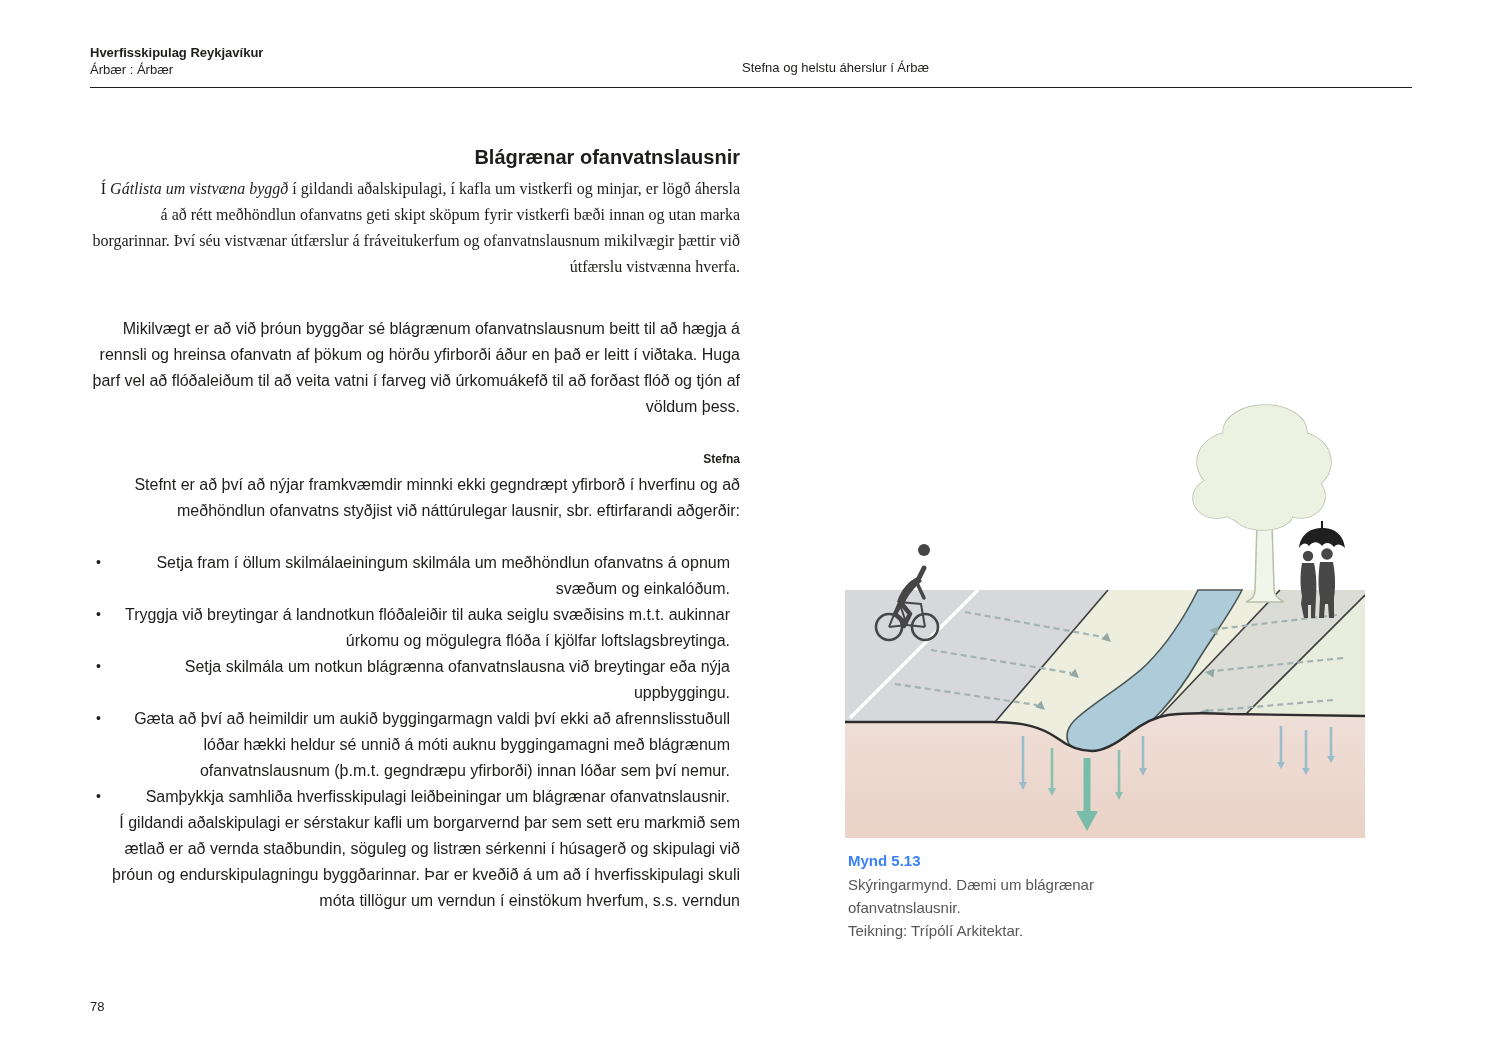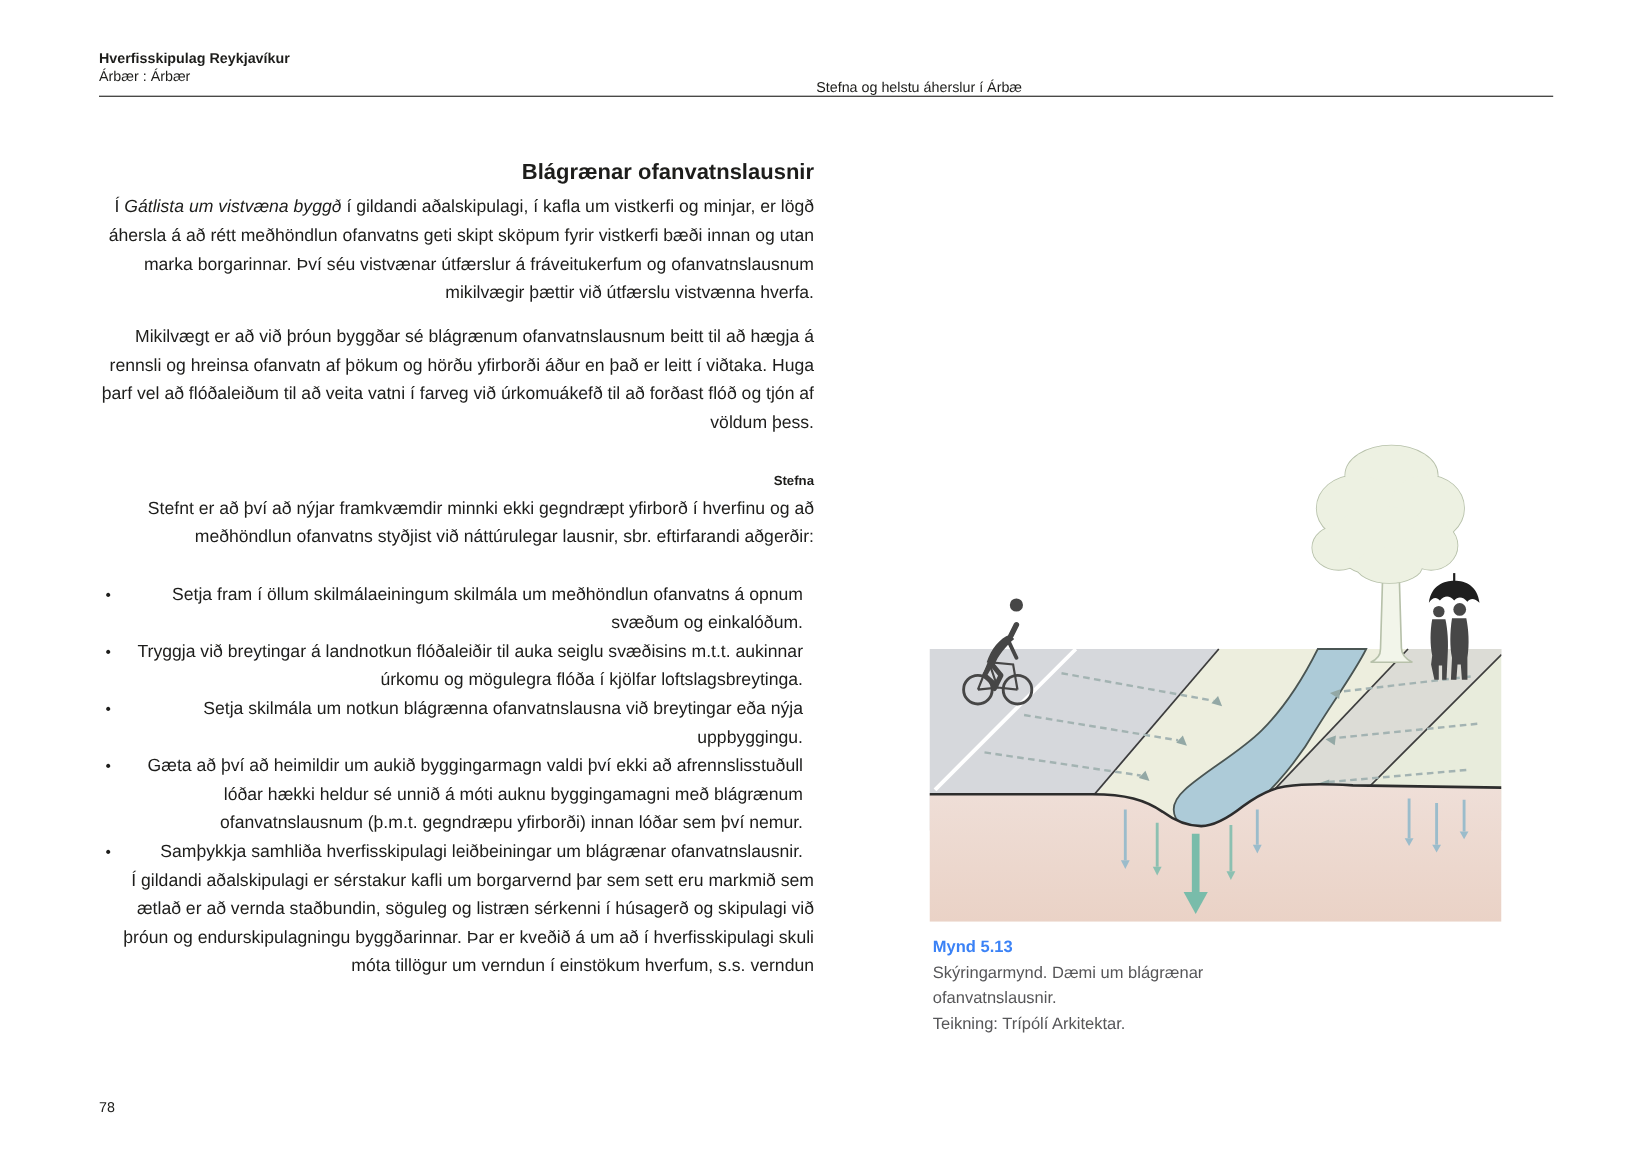--- a/index.html
+++ b/index.html
@@ -1,27 +1,27 @@
 <!DOCTYPE html>
 <html><head>
 <meta charset="utf-8">
 <style>
   html,body{margin:0;padding:0;background:#fff;}
   .page{position:relative;width:1500px;height:1061px;background:#ffffff;overflow:hidden;
         font-family:"Liberation Sans",sans-serif;color:#1d1d1b;}
   .header-left{position:absolute;left:90px;top:44px;font-size:13px;line-height:17px;}
   .doc-title{font-weight:bold;}
-  .section-title{position:absolute;left:742px;top:72px;font-size:13px;}
+  .section-title{position:absolute;left:742px;top:60px;font-size:13px;}
   .rule{position:absolute;left:90px;top:87px;width:1322px;border:none;border-top:1.6px solid #1d1d1b;margin:0;}
   .text-col{position:absolute;left:90px;top:143px;width:650px;font-size:16px;line-height:26px;text-align:right;}
   .text-col h2{font-size:20px;line-height:28px;margin:0 0 5px;font-weight:bold;}
   .text-col h2.vernd{margin:40px 0 5px;}
   .text-col h3{font-size:12px;line-height:26px;margin:26px 0 0;font-weight:bold;}
   .text-col p{margin:0;}
-  .text-col p.gap-after{margin-bottom:14px;}
+  .text-col p.gap-after{margin-bottom:36px;font-family:Liberation Serif, serif;}
   .text-col ul{list-style:none;margin:26px 0 0;padding:0;width:640px;}
   .text-col li{position:relative;padding-left:24px;margin:0;}
   .text-col li::before{content:"\2022";position:absolute;left:6px;top:-1px;font-size:14px;}
   em{font-style:italic;}
   figure.fig{position:absolute;left:845px;top:400px;margin:0;width:520px;height:438px;}
   .figcaption{position:absolute;left:848px;top:849px;width:258px;font-size:15px;line-height:23px;color:#565658;}
   .caption-title{font-weight:bold;color:#3b82f6;margin-bottom:1px;}
   .page-number{position:absolute;left:90px;top:999px;font-size:13px;}
 </style>
 </head>

